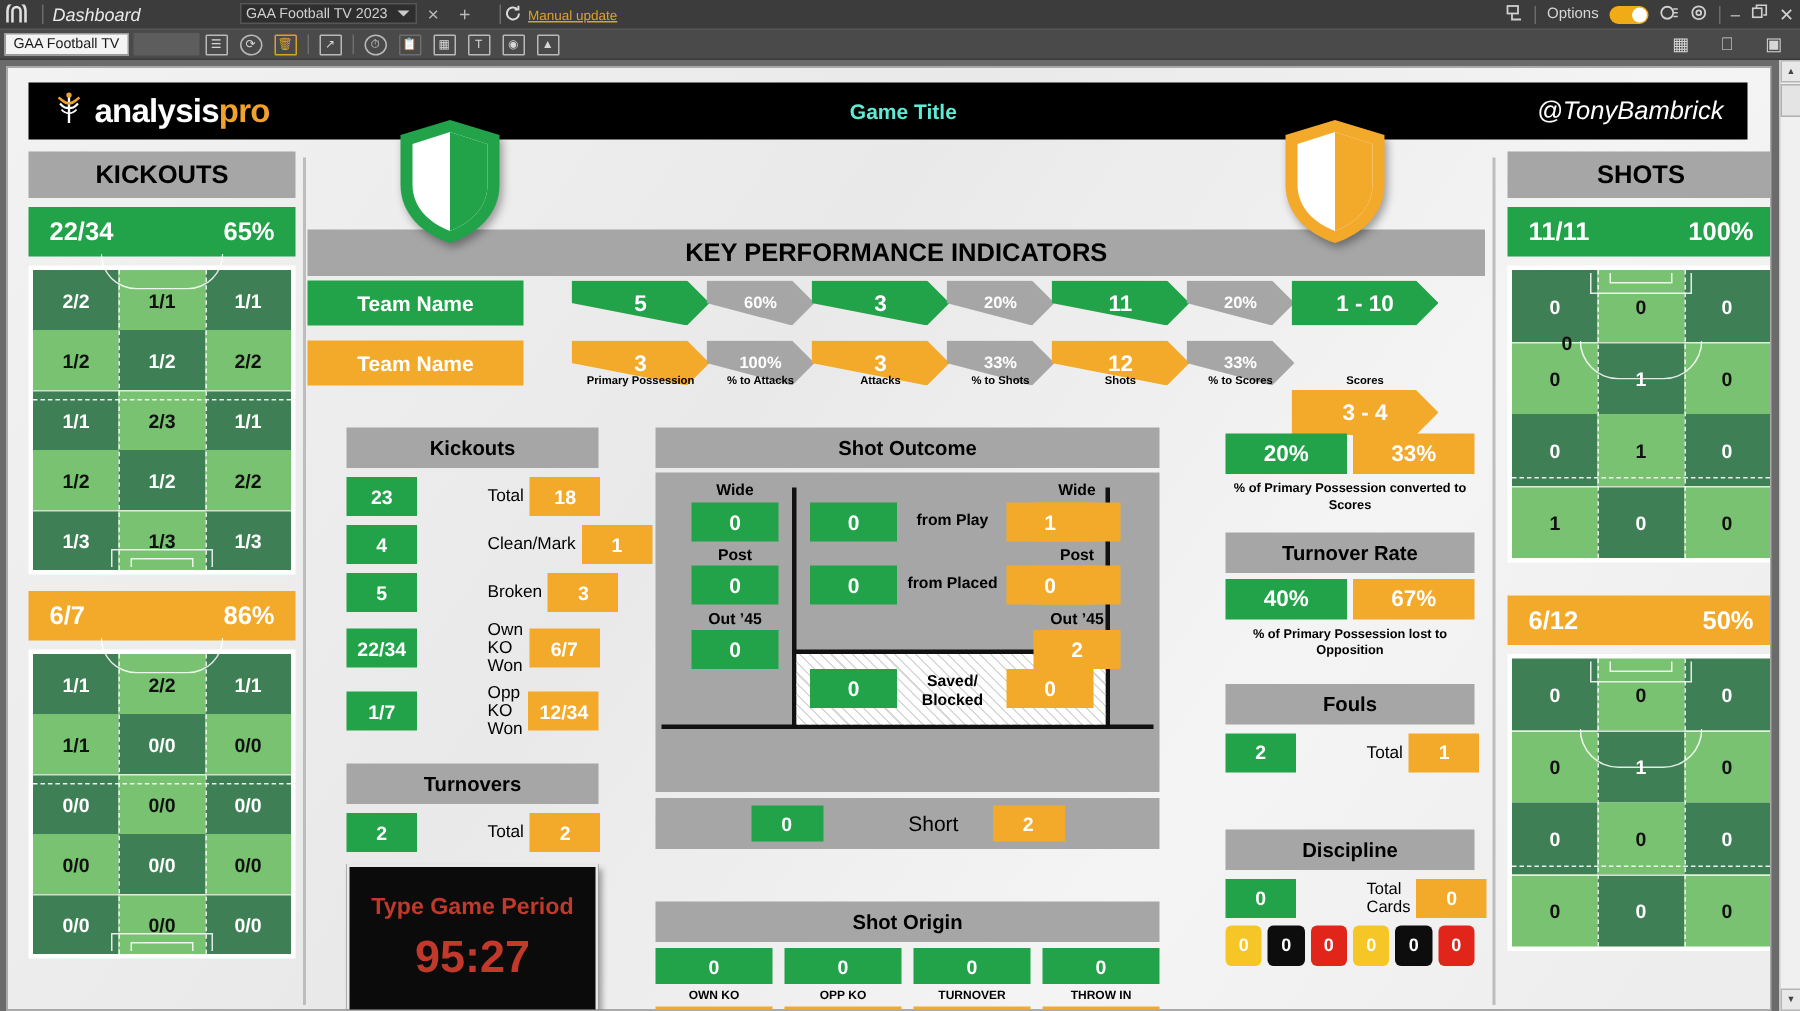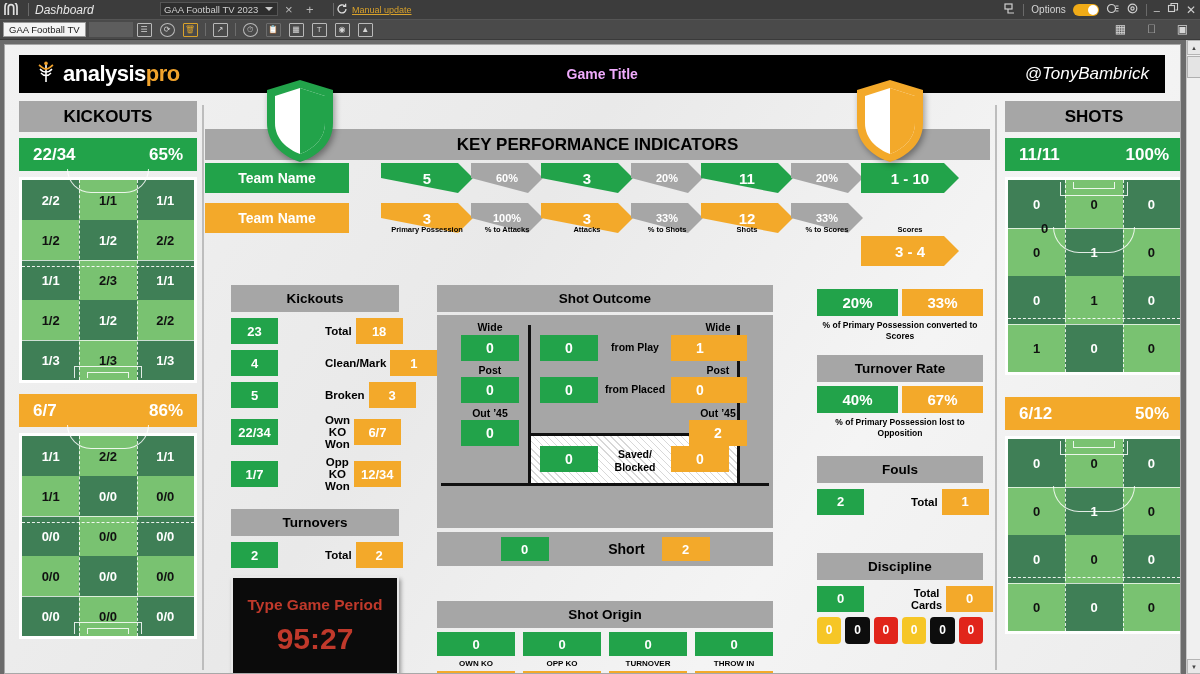--- a/index.html
+++ b/index.html
@@ -73,55 +73,55 @@
 
   
   .banner{
     position:absolute; left:14px; top:10px; width:1146px; height:38px;
     background:#000; display:flex; align-items:center; justify-content:space-between;
     padding:0 16px;
   }
   .brand{display:flex;align-items:center;gap:6px;}
   .brand-txt{font-size:22px;font-weight:bold;color:#fff;letter-spacing:-0.5px;}
   .brand-txt i{color:#f0a22c;font-style:normal;}
-  .banner-mid{color:#f0abfc;font-size:14px;font-weight:bold;}
+  .banner-mid{color:#5eead4;font-size:14px;font-weight:bold;}
   .banner-right{color:#fff;font-size:17px;font-style:italic;}
 
   
   .shield{position:absolute;width:74px;height:86px;z-index:30;filter:drop-shadow(2px 3px 3px rgba(0,0,0,.35));}
 
   
   .hdr{
     background:#a6a6a6;color:#000;font-weight:bold;text-align:center;
     display:flex;align-items:center;justify-content:center;
   }
   .hdr.big{font-size:17px;height:31px;}
   .hdr.mid{font-size:13.5px;height:27px;}
   .chip{display:flex;align-items:center;justify-content:center;font-weight:bold;color:#fff;}
   .green{background:#22a34a;}
   .orange{background:#f3a92a;}
-  .lbl{font-weight:bold;color:#000;text-align:center;margin-left:43px;}
+  .lbl{font-weight:normal;color:#000;margin-left:43px;}
 
   
   .col-left{position:absolute;left:14px;top:56px;width:178px;}
   .bar-val{height:33px;display:flex;align-items:center;justify-content:space-between;padding:0 14px;color:#fff;font-weight:bold;font-size:17px;}
 
   .pitch{position:relative;background:#ffffff;padding:3px;}
   .pitch-grid{position:relative;display:grid;}
   .cell{position:relative;display:flex;align-items:center;justify-content:center;font-weight:bold;font-size:13px;z-index:4;}
   .c-dark{background:#3f7f56;color:#fff;}
   .c-light{background:#79c271;color:#111;}
   .lineH{position:absolute;left:0;right:0;height:1px;background:rgba(255,255,255,.75);z-index:5;}
   .dashV{position:absolute;top:0;bottom:0;width:0;border-left:1.5px dashed rgba(255,255,255,.85);z-index:5;}
   .dashH{position:absolute;left:0;right:0;height:0;border-top:1.5px dashed rgba(255,255,255,.9);z-index:5;}
   .arc{position:absolute;border:1.5px solid rgba(255,255,255,.85);z-index:5;}
   .boxline{position:absolute;border:1.5px solid rgba(255,255,255,.85);z-index:5;}
 
   
-  .kpi{position:absolute;left:200px;top:84px;width:785px;}
+  .kpi{position:absolute;left:200px;top:108px;width:785px;}
   .kpi-rows{position:relative;height:86px;margin-top:3px;}
   .teamcell{position:absolute;left:0;width:144px;height:30px;display:flex;align-items:center;justify-content:center;color:#fff;font-weight:bold;font-size:14px;}
   .chev{position:absolute;height:30px;display:flex;align-items:center;justify-content:center;color:#fff;font-weight:bold;}
   .chev.g{background:#22a34a;}
   .chev.o{background:#f3a92a;}
   .chev.s{background:#a6a6a6;font-weight:bold;}
   .kpi-cap{position:absolute;top:62px;font-size:7.5px;font-weight:bold;color:#000;text-align:center;}
 
   
   .col2{position:absolute;left:226px;top:240px;width:168px;}

